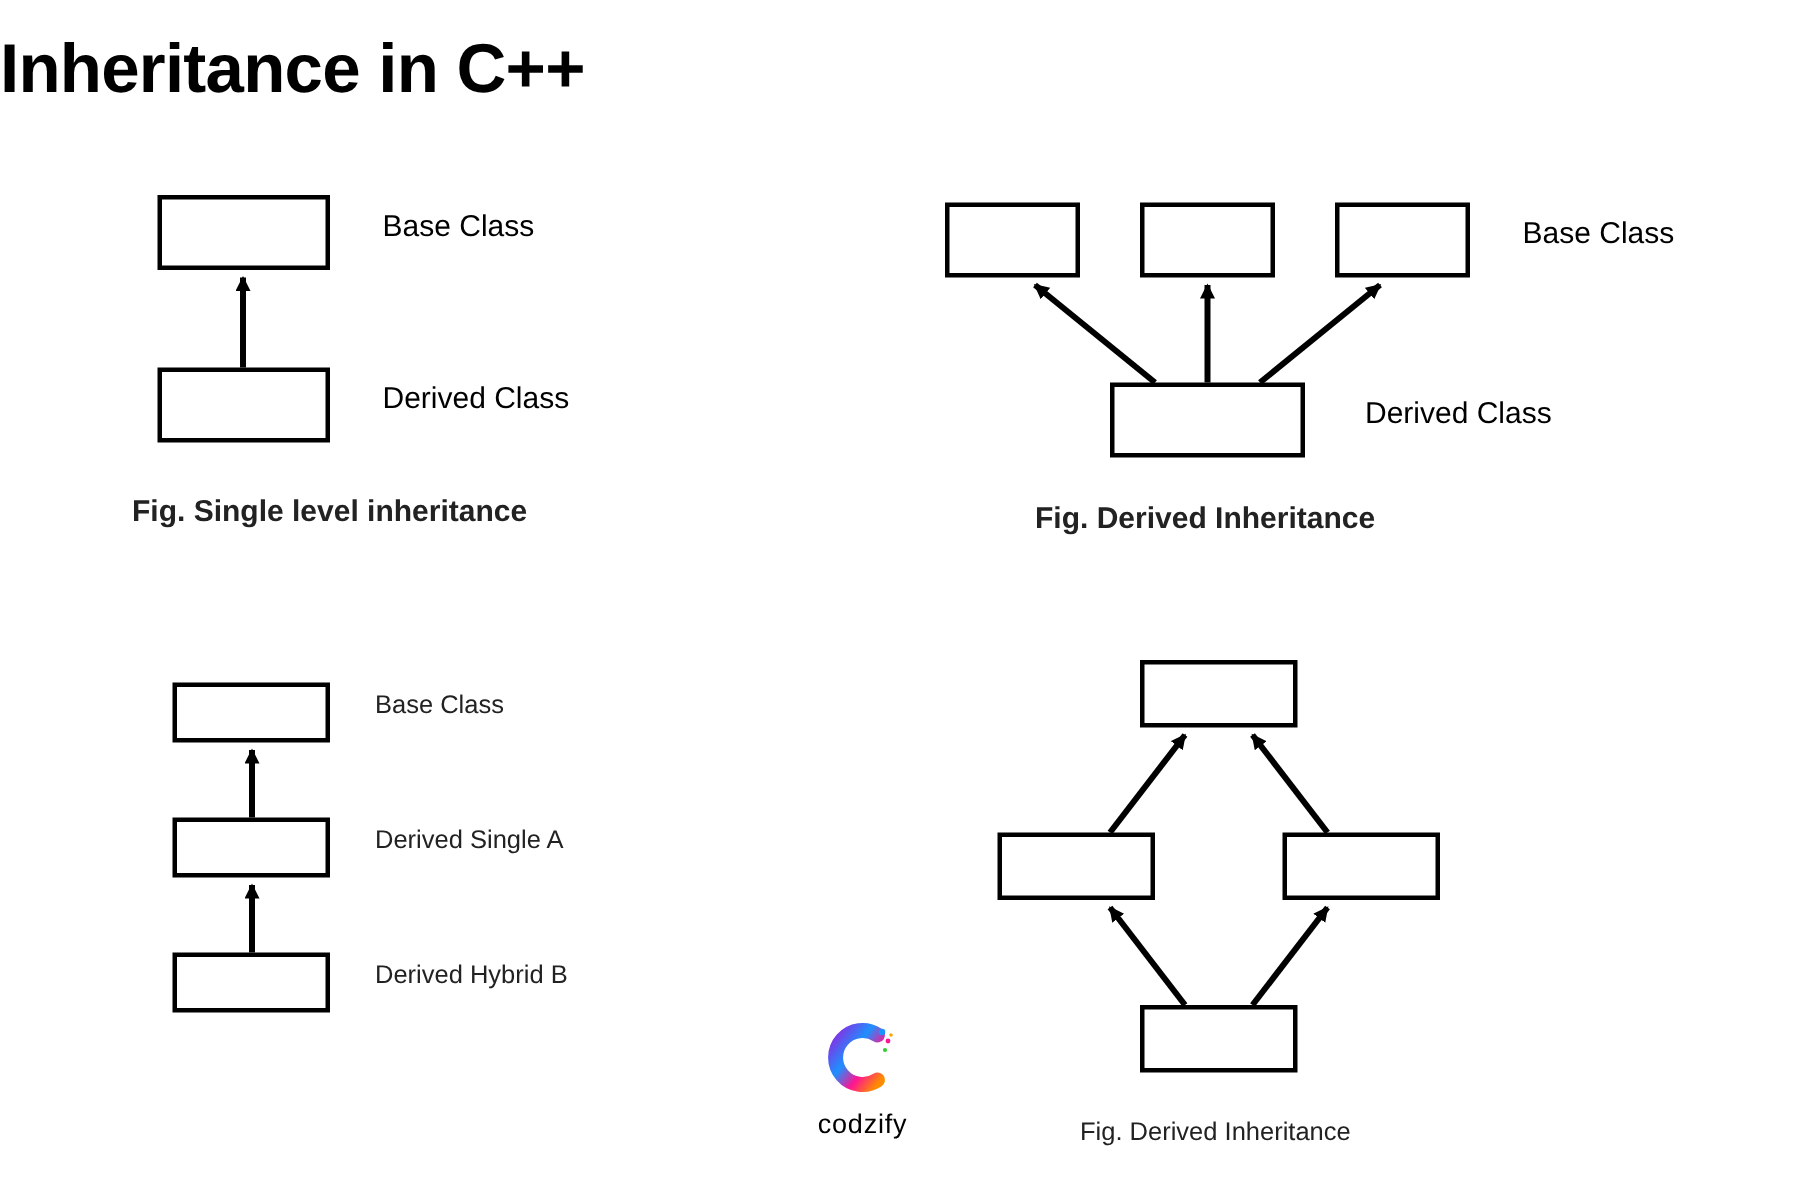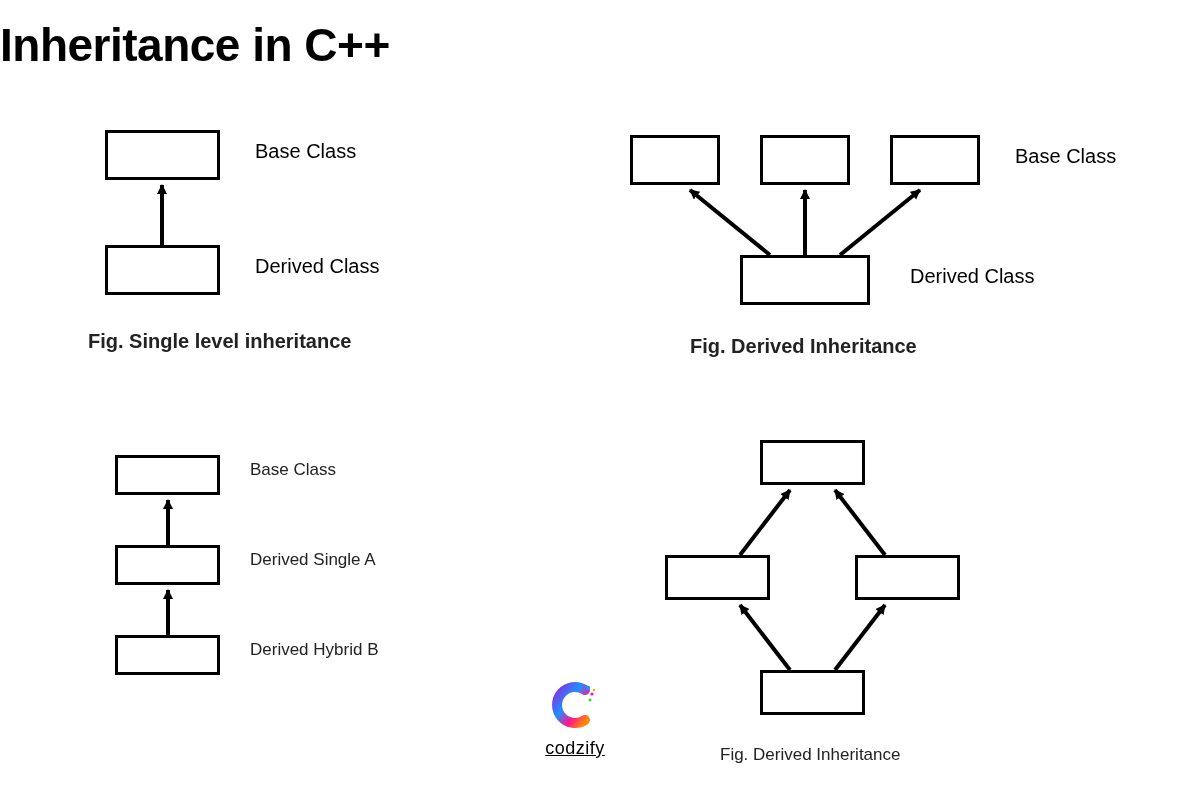--- a/index.html
+++ b/index.html
@@ -62,21 +62,20 @@
     left: 520px;
     top: 680px;
     width: 110px;
     text-align: center;
   }
   .logo-text {
     font-size: 18px;
     letter-spacing: 0.5px;
     color: #000;
     margin-top: 4px;
-    text-decoration: underline;
   }
 </style>
 </head>
 <body>
 
 <div class="canvas">
 
   <div class="title">Inheritance in C++</div>
 
   <div class="box" style="left:105px; top:130px; width:115px; height:50px;"></div>

